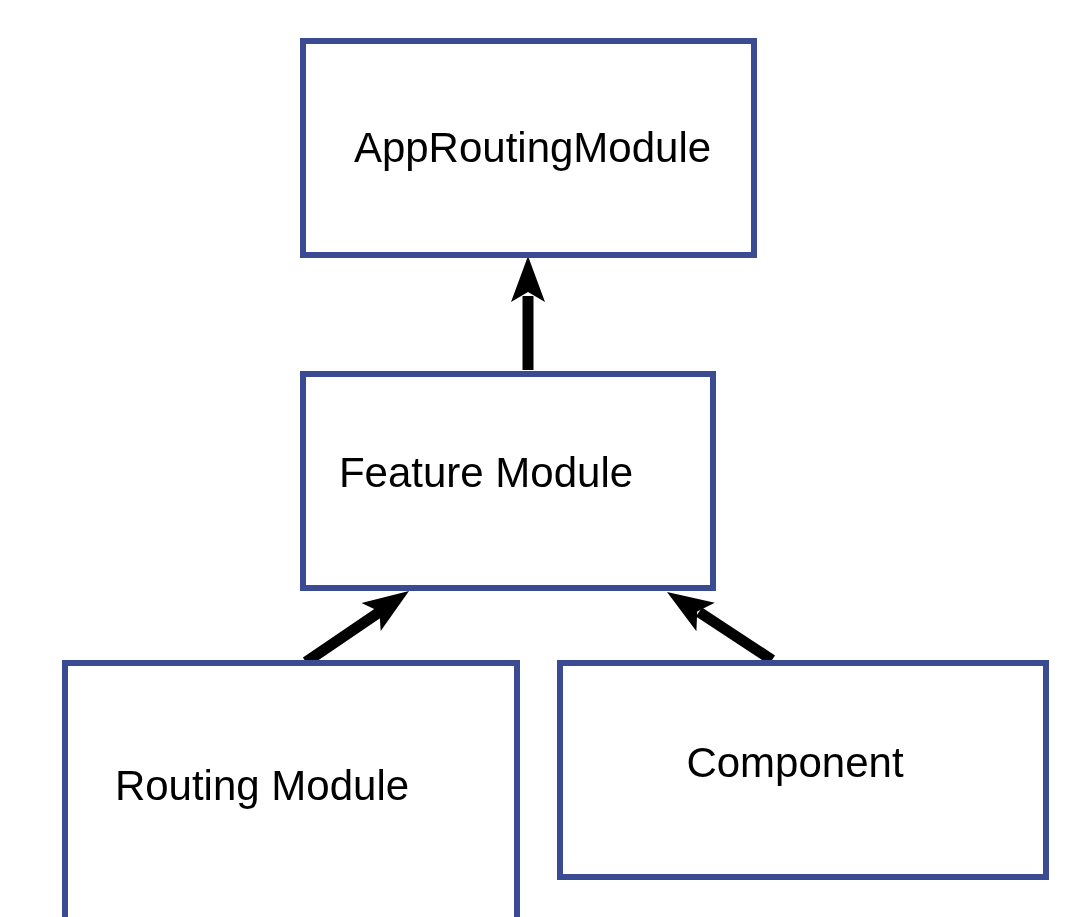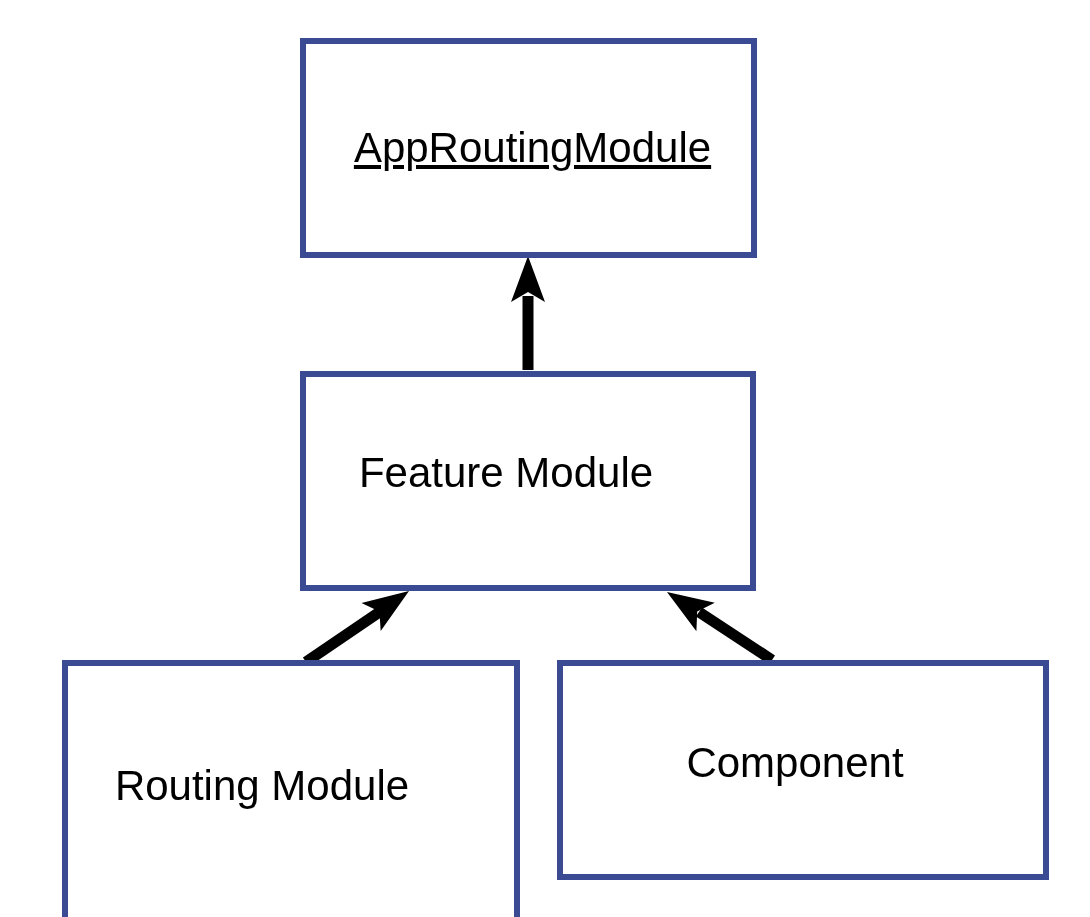--- a/index.html
+++ b/index.html
@@ -48,24 +48,24 @@
     align-items: center;
     justify-content: center;
   }
   .node-label {
     color: var(--label-text);
     font-size: 42px;
     line-height: 1;
     white-space: nowrap;
   }
   .node-app       { left: 300px; top: 38px;  width: 457px; height: 220px; }
-  .node-feature   { left: 300px; top: 371px; width: 456px; height: 220px; justify-content: center; }
+  .node-feature   { left: 300px; top: 371px; width: 416px; height: 220px; justify-content: center; }
   .node-routing   { left: 62px;  top: 660px; width: 458px; height: 272px; }
   .node-component { left: 557px; top: 660px; width: 492px; height: 220px; }
-  .node-app       .node-label { transform: translate(4px, 0); text-decoration: underline; }
+  .node-app       .node-label { transform: translate(4px, 0); }
   .node-feature   .node-label { transform: translate(-22px, -8px); }
   .node-routing   .node-label { transform: translate(-29px, -10px); }
   .node-component .node-label { transform: translate(-8px, -7px); }
 </style>
 </head>
 <body>
 
 <div class="canvas">
 
   <svg class="edges" viewBox="0 0 1090 917" aria-hidden="true">

